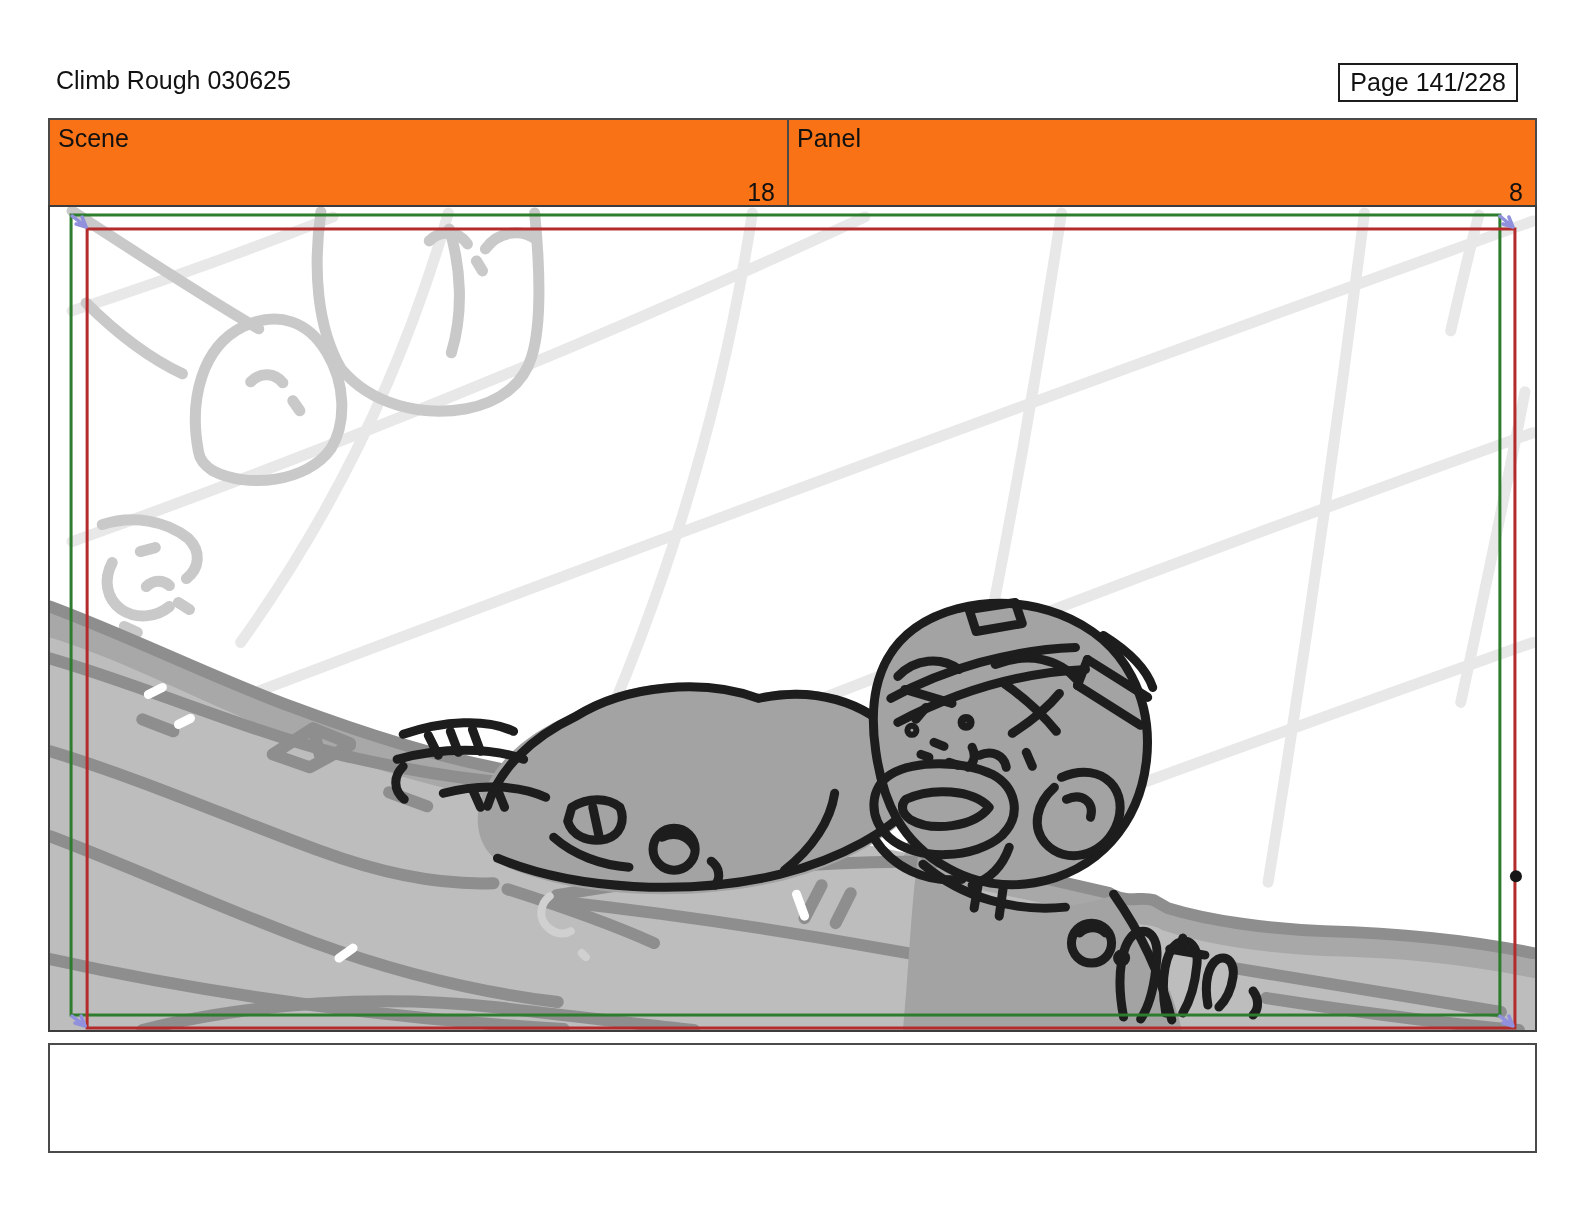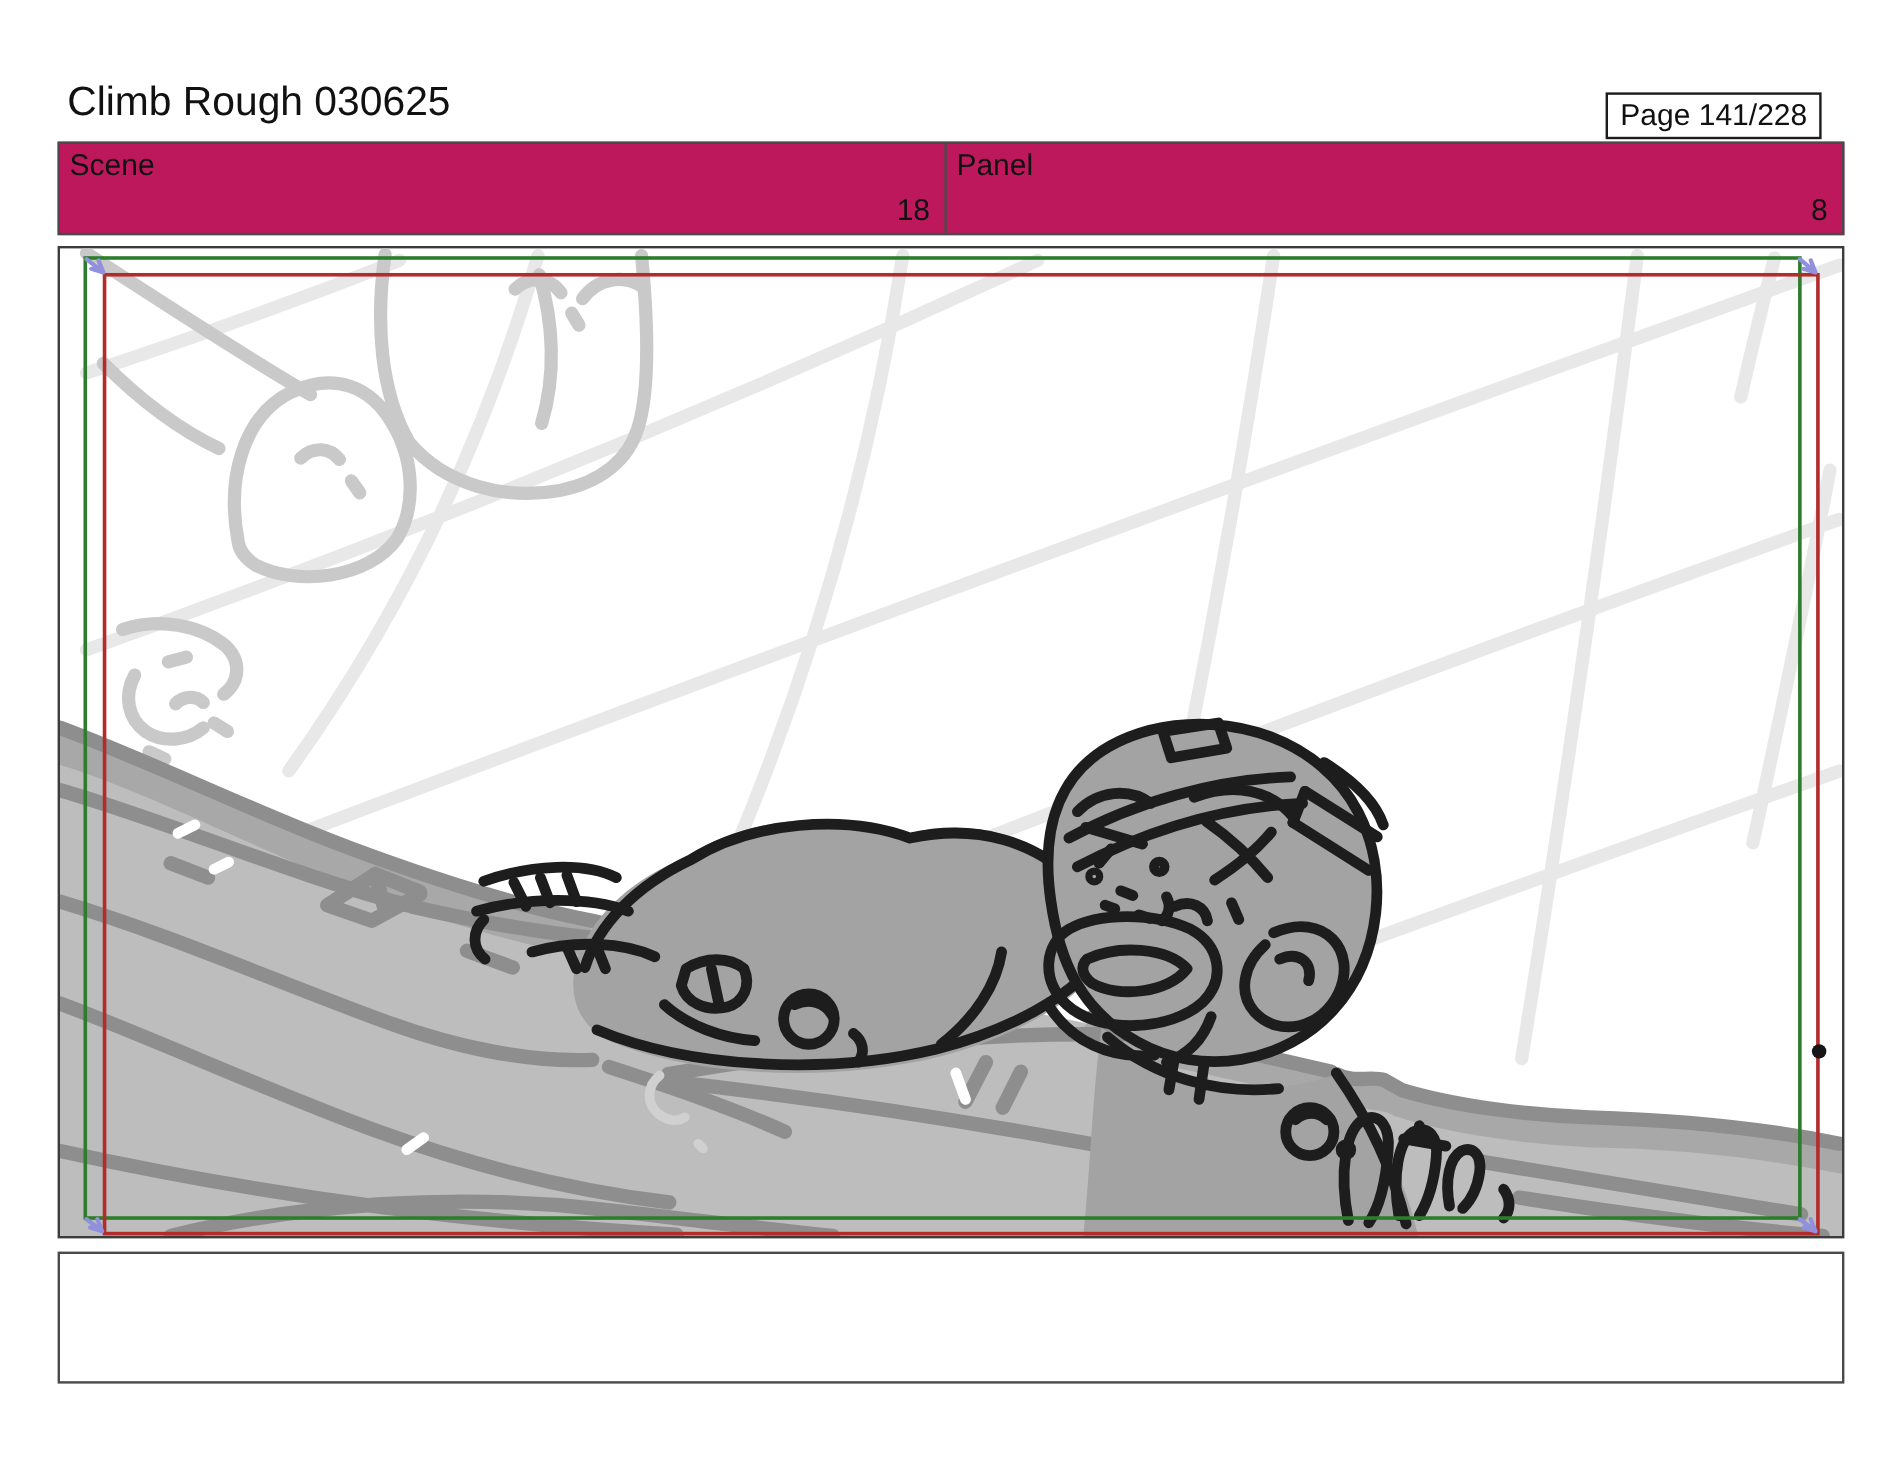--- a/index.html
+++ b/index.html
@@ -1,27 +1,27 @@
 <!DOCTYPE html>
 <html style="--frame-green: #2e7d2e; --frame-red: #b32b2b; --camera-arrow: #9090dd; --grid-line: #e8e8e8; --boulder-line: #c9c9c9; --slope-fill: #bdbdbd; --slope-dark: #a8a8a8; --slope-stroke: #8e8e8e; --figure-fill: #a3a3a3; --figure-line: #1d1d1d;"><head>
 <meta charset="utf-8">
 <style>
   html,body{margin:0;padding:0;background:#ffffff;}
   .page{
     position:relative;width:1584px;height:1224px;background:#ffffff;
     font-family:"Liberation Sans", sans-serif;color:#111;overflow:hidden;
   }
-  .title{position:absolute;left:56px;top:66px;font-size:34px;text-align:center;}
+  .title{position:absolute;left:56px;top:66px;font-size:25px;text-align:center;}
   .pagebox{
     position:absolute;top:63px;right:66px;border:2px solid #1c1c1c;
-    padding:3px 10px;font-size:25px;background:#fff;margin-top:14px;
+    padding:3px 10px;font-size:25px;background:#fff;
   }
   .inforow{
-    position:absolute;left:48px;top:118px;width:1489px;height:78px;
-    border:2px solid #4a4a4a;box-sizing:border-box;display:flex;background:#be185d;
+    position:absolute;left:48px;top:118px;width:1489px;height:95px;
+    border:2px solid #4a4a4a;box-sizing:border-box;display:flex;background:#f97316;
   }
   .cell{position:relative;box-sizing:border-box;}
   .cell .lbl{position:absolute;left:8px;top:4px;font-size:25px;}
   .cell .val{position:absolute;right:12px;bottom:4px;font-size:25px;margin-top:20px;}
   .cell-scene{flex:0 0 739px;border-right:2px solid #4a4a4a;}
   .cell-panel{flex:1;}
   .panelbox{
     position:absolute;left:48px;top:205px;width:1489px;height:827px;
     border:2px solid #3c3c3c;box-sizing:border-box;background:#fff;
   }

